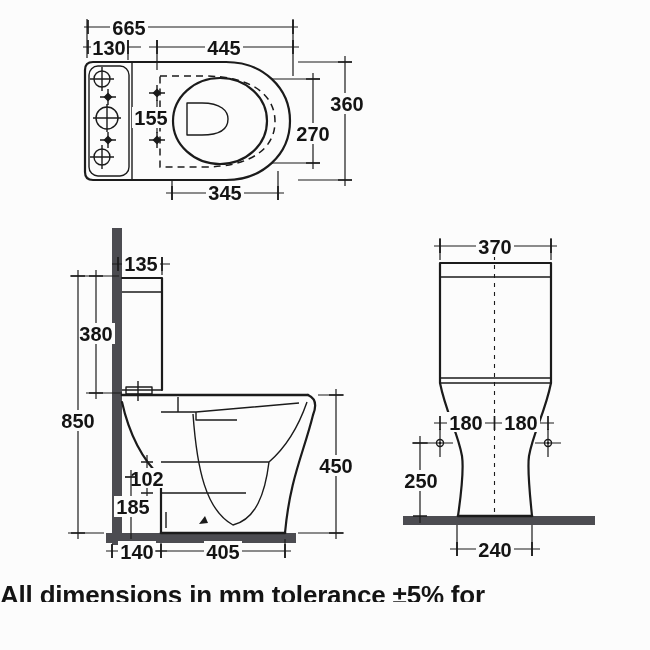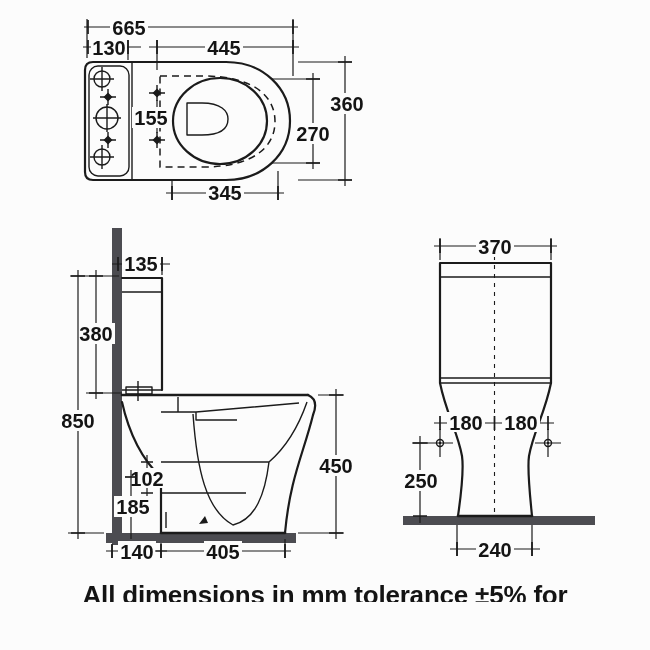--- a/index.html
+++ b/index.html
@@ -12,21 +12,21 @@
   .thin{stroke:var(--c-line,#1b1b1b);stroke-width:1.4;fill:none;stroke-linejoin:round}
   .dim{stroke:var(--c-line,#1b1b1b);stroke-width:1.2;fill:none}
   .tick{stroke:var(--c-line,#1b1b1b);stroke-width:1.7;fill:none}
   .dash{stroke:var(--c-line,#1b1b1b);stroke-width:1.5;fill:none;stroke-dasharray:7 5}
   .cl{stroke:var(--c-line,#1b1b1b);stroke-width:1.1;fill:none;stroke-dasharray:4 5}
   .fillc{fill:var(--c-structure,#4c4c51);stroke:none}
   .blk{fill:var(--c-line,#1b1b1b);stroke:none}
   .lbl{font:700 20px "Liberation Sans",sans-serif;fill:var(--c-label,#141414);text-anchor:middle}
   .lblbg{fill:var(--c-bg,#fcfcfc);stroke:none}
   
-  .caption{position:absolute;left:0;top:579px;width:650px;text-align:center;
+  .caption{position:absolute;left:0;top:579px;width:650px;text-align:left;
            font-size:26px;font-weight:700;line-height:32px;color:var(--c-label,#141414);letter-spacing:-0.2px}
 </style>
 </head>
 <body>
 
 <div class="stage">
 <svg width="650" height="650" viewBox="0 0 650 650">
 
   <g>
 

